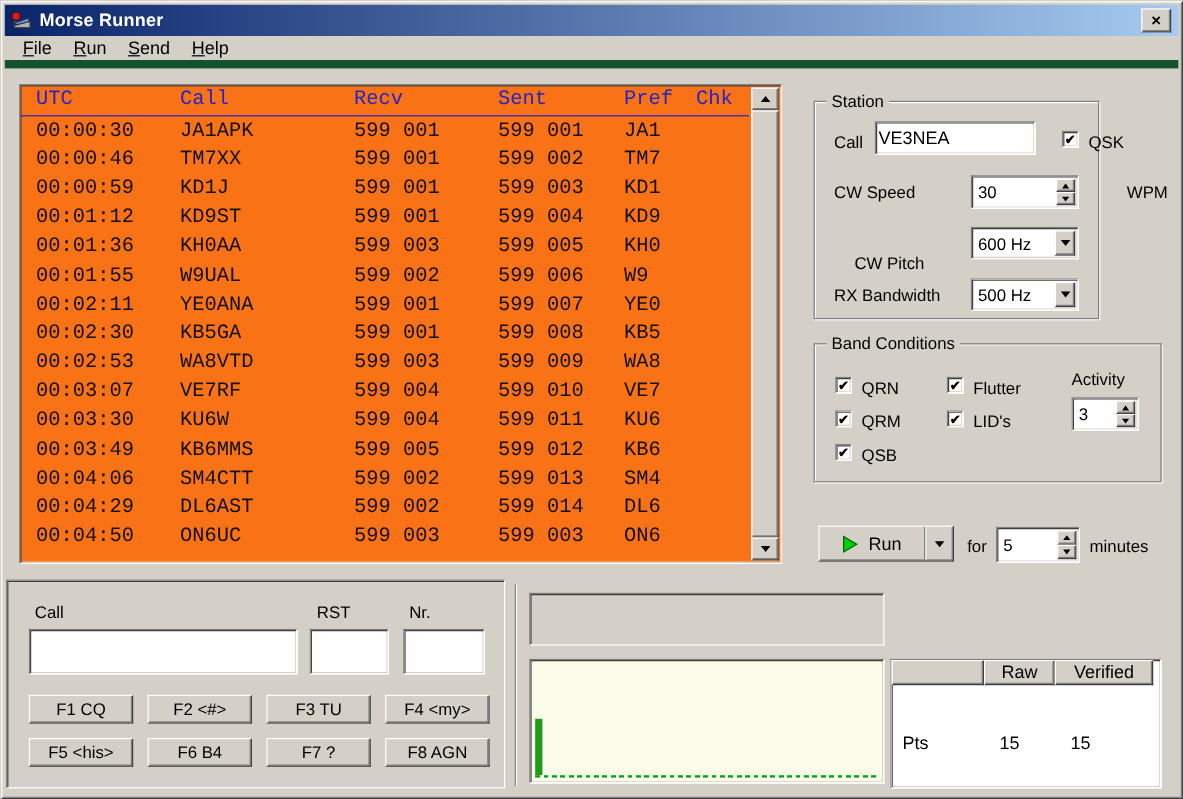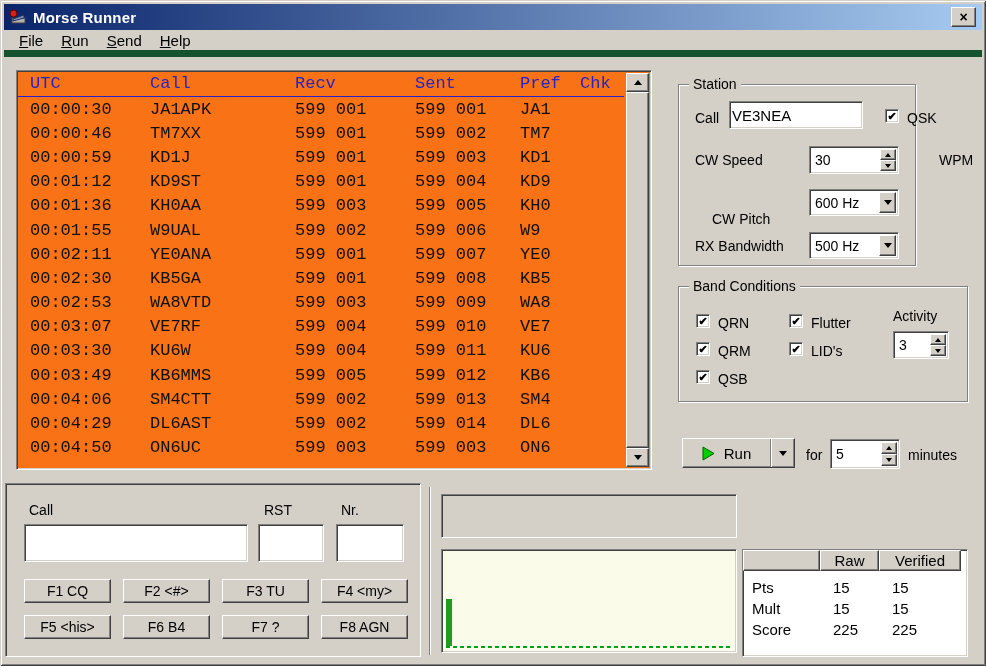--- a/index.html
+++ b/index.html
@@ -123,21 +123,21 @@
   .hist-bar { position:absolute; left:4px; bottom:6px; width:6px; height:47px; background:#1d9c1d; }
 
   .timer { position:absolute; left:742px; top:490px; width:220px; height:52px; background:#000;
     display:flex; align-items:center; justify-content:center; }
   .timer-digits { font-family:"DejaVu Sans Mono", monospace; font-weight:bold; font-size:33px; color:#2fcfa6; letter-spacing:1px; }
 
   .score-panel { position:absolute; left:742px; top:549px; width:226px; height:108px; background:#fff; }
   .score-header { display:flex; height:21px; }
   .score-header .cell { display:flex; align-items:center; justify-content:center; font-size:15px; }
   .score-body { padding-top:6px; }
-  .score-row { display:grid; grid-template-columns:77px 59px 86px; height:21px; font-size:15px; align-items:center; }
+  .score-row { display:grid; grid-template-columns:77px 59px 86px; height:21px; font-size:15px; align-items:center;margin-top:32px; }
   .score-row .lbl { padding-left:9px; }
   .score-row .num { padding-left:13px; }
 </style>
 </head>
 <body>
 
 <div class="window">
 
   <div class="titlebar">
     <svg width="18" height="16" viewBox="0 0 18 16">

